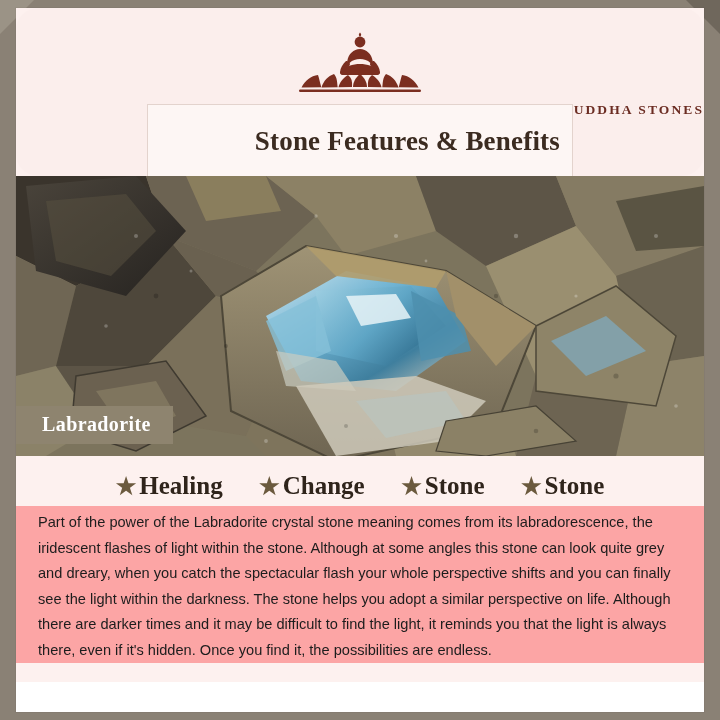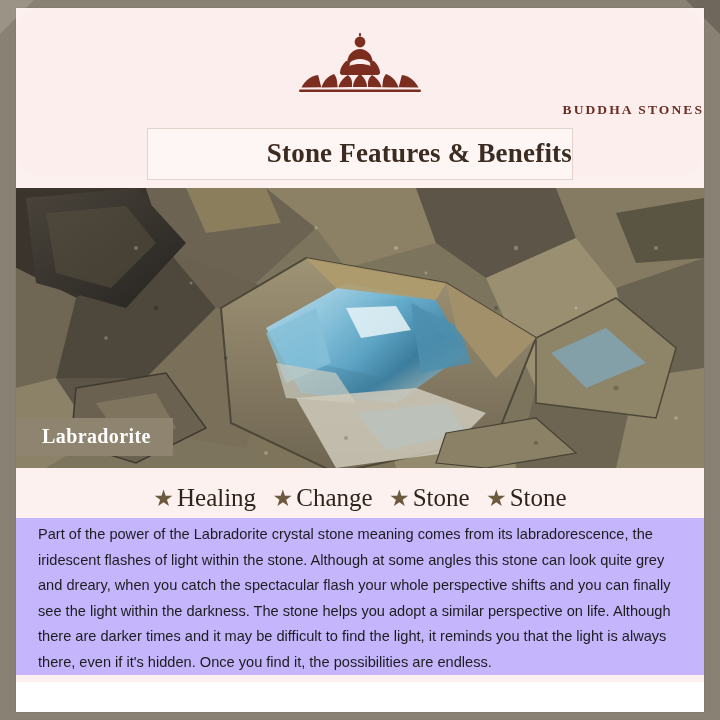--- a/index.html
+++ b/index.html
@@ -68,35 +68,34 @@
     position: absolute;
     left: 50%;
     transform: translateX(-50%);
     bottom: -4px;
     width: 424px;
     background: #fdf6f4;
     border: 1px solid #e3d3cd;
     padding: 9px 0 11px 0;
   }
   .title-bar h1 {
-    margin: 0;
+    margin: 12px;
     font-size: 27px;
     line-height: 30px;
     color: #3b2b20;
     font-weight: bold;
     font-family: "Liberation Serif", serif;
     letter-spacing: 0.2px;
   }
   
   .photo {
     position: relative;
     height: 280px;
     overflow: hidden;
     background: #fde047;
-    margin-top: 12px;
   }
   .photo-svg {
     position: absolute;
     top: 0; left: 0;
   }
   .stone-label {
     position: absolute;
     left: 0;
     bottom: 12px;
     background: #8e846f;
@@ -113,32 +112,32 @@
     padding: 16px 0 6px 0;
     background: #fdf1ef;
   }
   .benefits-row {
     display: inline-block;
     white-space: nowrap;
   }
   .benefit {
     display: inline-block;
     font-size: 25px;
-    font-weight: normal;
+    font-weight: bold;
     font-family: "Liberation Serif", serif;
     color: #2f241b;
-    margin: 0 6px;
+    margin: 0 16px;
   }
   .benefit .star {
     color: #6b5a3e;
     font-size: 23px;
     margin-right: 3px;
   }
   .body-text {
-    background: #c4b5fd;
+    background: #fca5a5;
     padding: 4px 22px 0 22px;
     font-size: 14.6px;
     line-height: 25.5px;
     color: #1d1d1d;
     text-align: left;
     font-family: "Liberation Sans", sans-serif;
   }
   .bottom-strip {
     position: absolute;
     left: 0;

